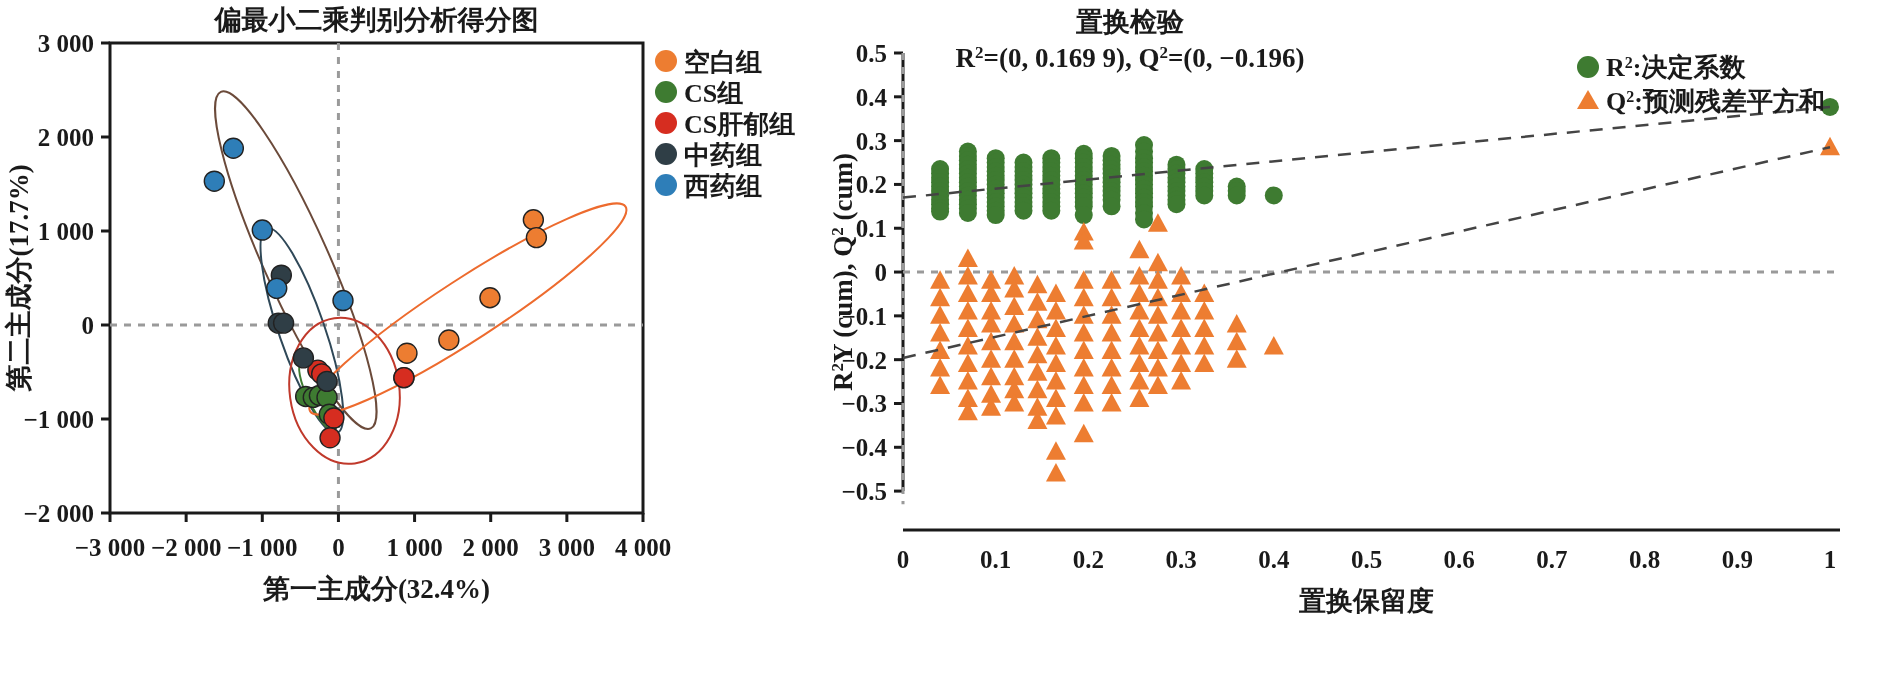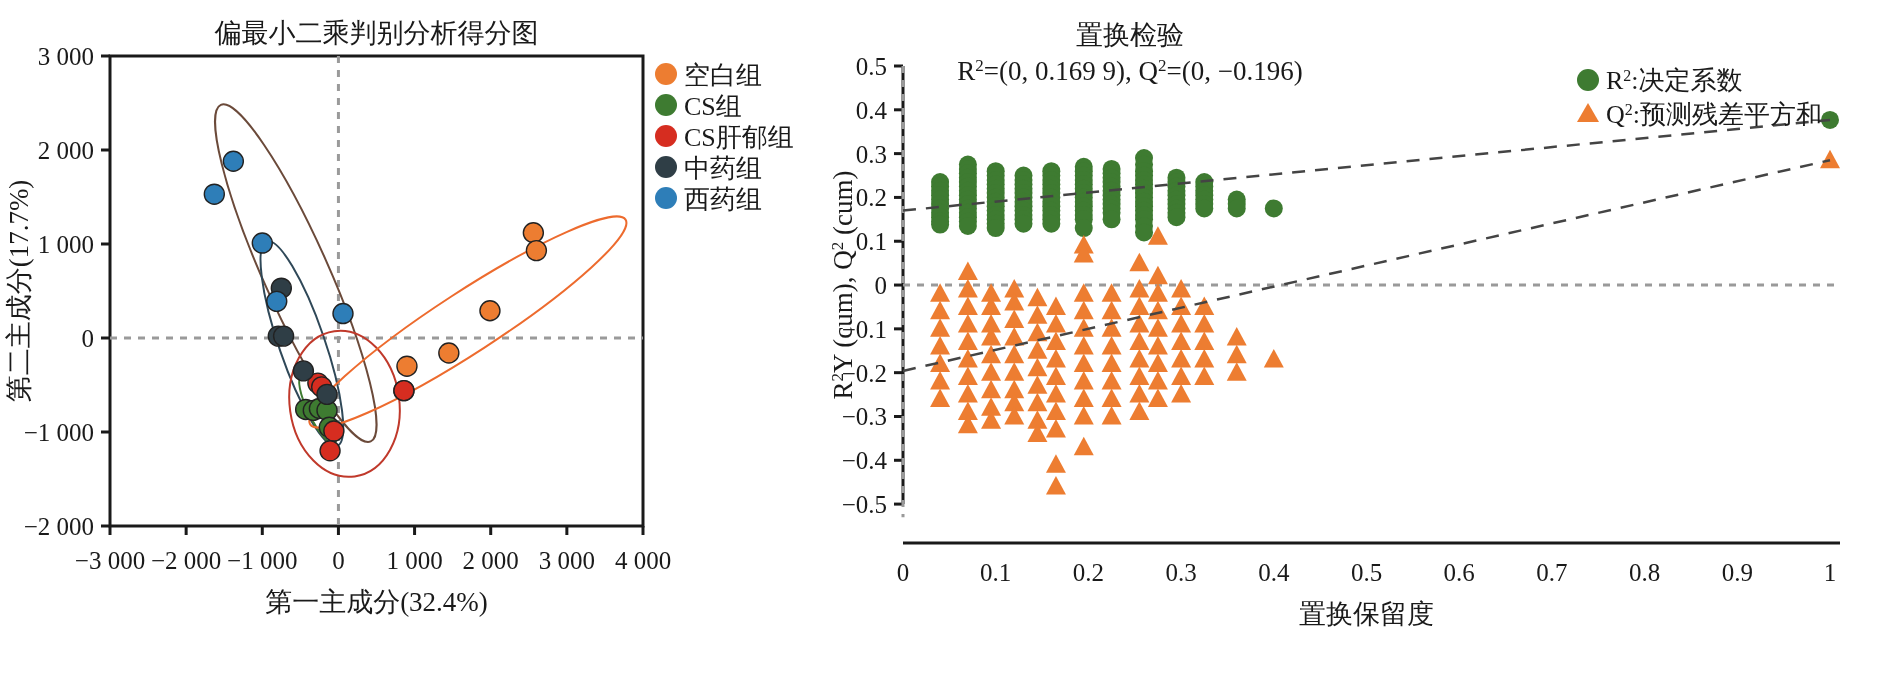--- a/index.html
+++ b/index.html
@@ -1,18 +1,18 @@
 <!DOCTYPE html>
 <html><head>
 <meta charset="utf-8">
 <style>
   html,body{margin:0;padding:0;background:#ffffff;}
   body{width:1890px;height:685px;font-family:"Liberation Serif",serif;color:#1a1a1a;overflow:hidden;}
   .figure{position:relative;width:1890px;height:685px;}
-  .panel{position:absolute;top:18px;height:614px;}
+  .panel{position:absolute;top:5px;height:614px;font-weight:bold;}
   #panel-left{left:0;width:830px;}
   #panel-right{left:830px;width:1060px;}
   svg{display:block;}
   text{font-family:"Liberation Serif",serif;fill:#1a1a1a;}
   .tick-label{font-size:25px;}
   .axis-title{font-size:27px;}
   .chart-title{font-size:27px;}
   .legend-label{font-size:26px;}
 </style>
 </head>

